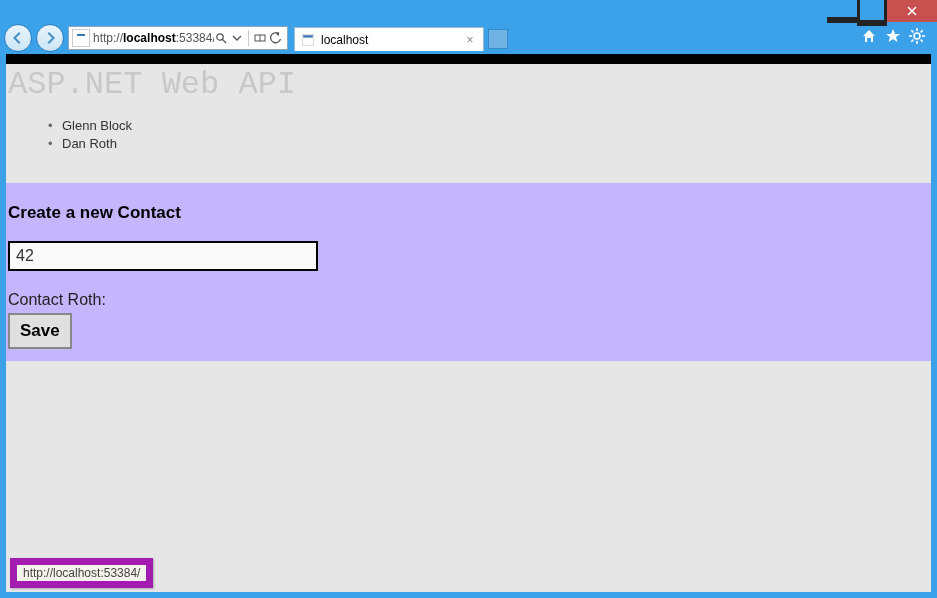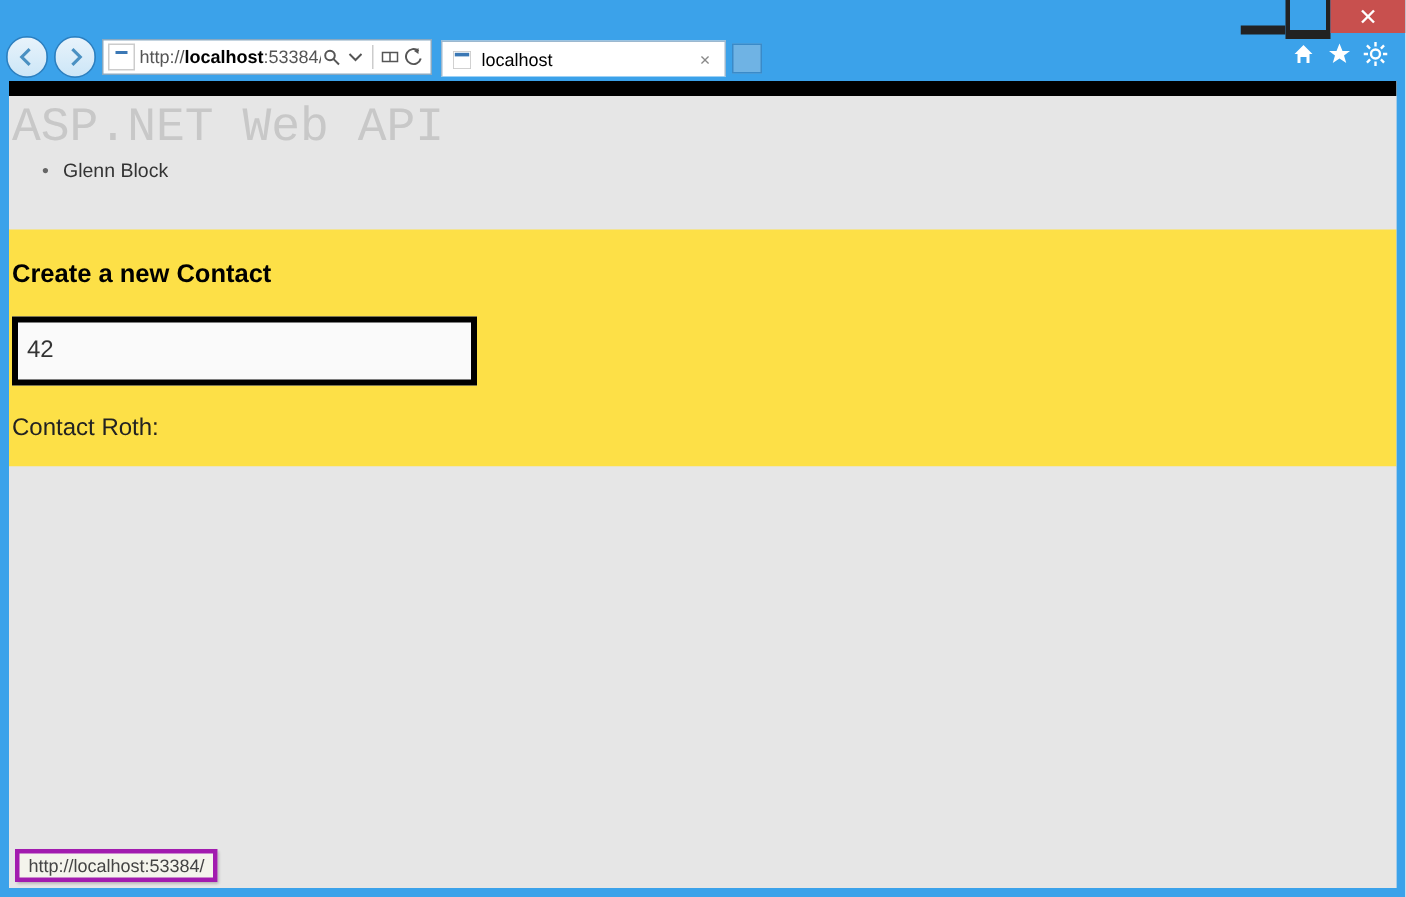--- a/index.html
+++ b/index.html
@@ -112,54 +112,54 @@
     padding: 2px 0 30px 0;
   }
   .page-title {
     font-family: Consolas, "Courier New", monospace;
     font-size: 32px;
     color: #c8c8c8;
     padding: 0 2px;
   }
   .contact-list {
     list-style: none;
-    padding-left: 36px;
-    margin-top: 2px;
+    padding-left: 56px;
+    margin-top: 14px;
   }
   .contact-list li {
     font-size: 13px;
     color: #333;
     line-height: 1.4;
     position: relative;
   }
   .contact-list li::before {
     content: "•";
     position: absolute;
     left: -14px;
     color: #666;
   }
   .form-section {
-    background: #fde047;
+    background: #c4b5fd;
     padding: 20px 2px 12px 2px;
   }
   .form-heading {
     font-size: 17px;
     font-weight: 700;
     color: #000;
     margin-bottom: 18px;
   }
   .field-label {
     font-size: 16px;
     color: #222;
     margin-bottom: 4px;
   }
   .text-input {
     width: 310px;
-    height: 46px;
-    border: 4px solid #000000;
+    height: 30px;
+    border: 2px solid #000000;
     background: #fafafa;
     font-size: 16px;
     padding: 0 6px;
     color: #333;
     margin-bottom: 20px;
     display:block;
   }
   .save-btn {
     background: #e0e0e0;
     border: 2px solid #888;
@@ -169,21 +169,21 @@
     cursor: pointer;
   }
   .footer-gap {
     flex:1;
     background:#e6e6e6;
   }
   .status-tooltip {
     position: absolute;
     bottom: 4px; left: 4px;
     background: #f4f4ec;
-    border: 3px solid #a21caf;
+    border: 7px solid #a21caf;
     box-shadow: 1px 1px 2px rgba(0,0,0,.25);
     font-size: 12px;
     padding: 1px 6px;
     color: #444;
   }
 </style>
 </head>
 <body>
 
 <div class="window">
@@ -294,30 +294,32 @@
     </div>
   </div>
 
   <div class="viewport">
     <div class="blackbar"></div>
 
     <div class="header-section">
       <div class="page-title">ASP.NET Web API</div>
       <ul class="contact-list">
         <li>Glenn Block</li>
+        <li>Dan Roth</li>
       </ul>
     </div>
 
     <div class="form-section">
       <div class="form-heading">Create a new Contact</div>
 
       <input class="text-input" type="text" value="42" style="">
 
       <div class="field-label">Contact Roth:</div>
 
+      <button class="save-btn">Save</button>
     </div>
 
     <div class="footer-gap"></div>
 
     <div class="status-tooltip">http://localhost:53384/</div>
   </div>
 
 </div>
 
 </body></html>

